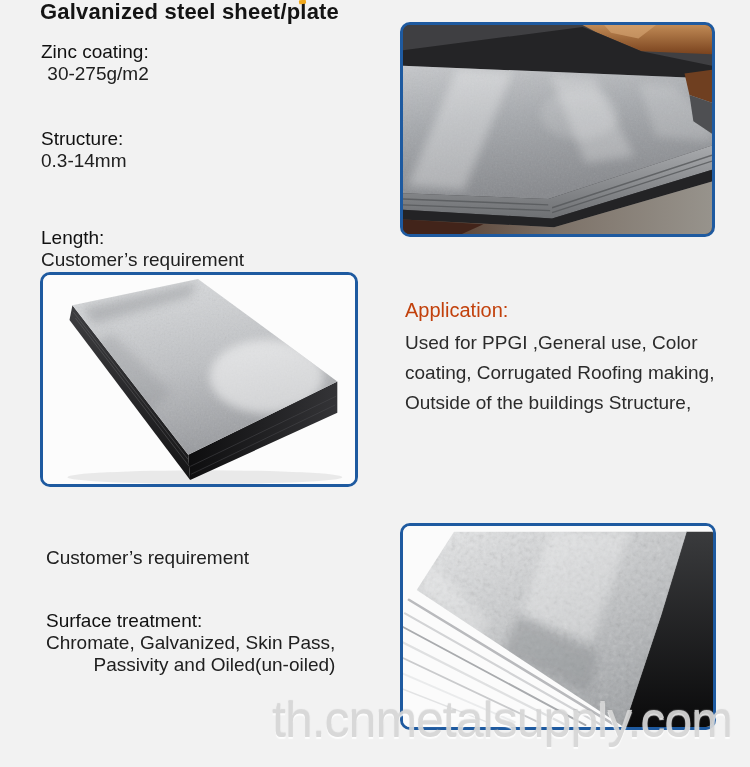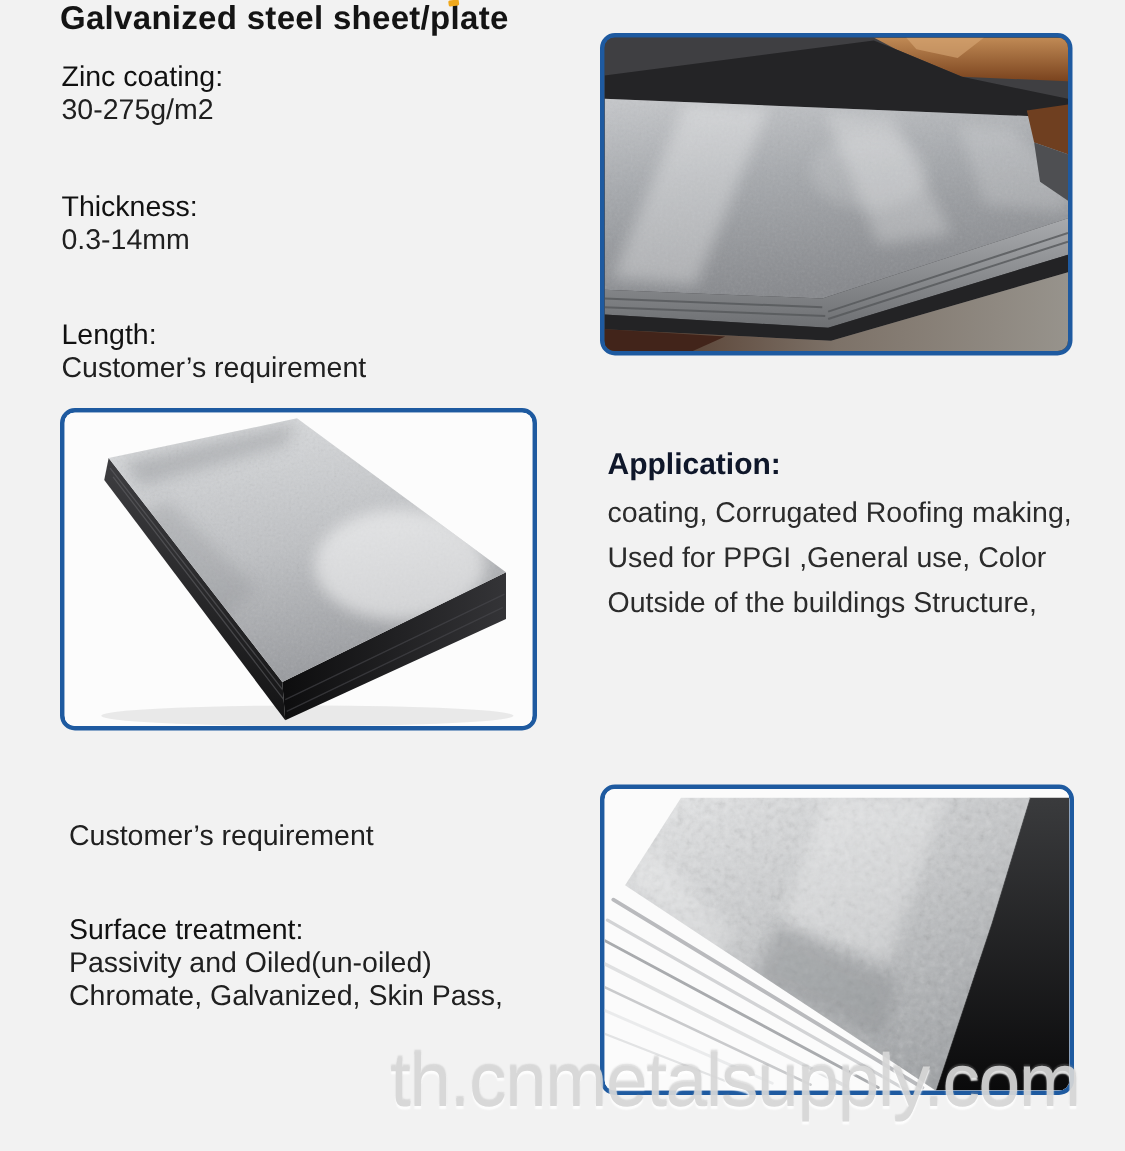--- a/index.html
+++ b/index.html
@@ -10,54 +10,54 @@
     color:#1c1c1c;
   }
   .abs{position:absolute;}
   .title{
     left:40px;top:-2px;font-size:22px;line-height:27px;font-weight:700;
     color:#141414;letter-spacing:.2px;white-space:nowrap;
   }
   .ydot{left:299px;top:0;width:7px;height:4px;background:#f0a81c;border-radius:1px;transform:rotate(-8deg);}
   .spec{font-size:19px;line-height:22px;white-space:nowrap;}
   .spec .h{font-weight:400;color:#111;}
-  .spec .ln{color:#202020;}
+  .spec .ln{color:#202020;text-align:right;}
   .app{font-size:19px;white-space:nowrap;}
-  .app .h{font-weight:700;font-size:20px;line-height:26px;color:#0f172a;}
+  .app .h{font-weight:400;font-size:20px;line-height:26px;color:#c2410c;}
   .app .ln{line-height:30px;color:#2b2b2b;}
   .app .lines{margin-top:5px;}
   .photo{
     border:3px solid #1e5aa0;border-radius:10px;overflow:hidden;
     box-sizing:border-box;background:#fbfbfb;
   }
   .photo svg{display:block;width:100%;height:100%;}
   .watermark{
-    left:260px;top:692px;z-index:20;
+    left:272px;top:692px;z-index:20;
     font-size:50px;line-height:56px;letter-spacing:-1px;white-space:nowrap;
     color:#d7d7d7;opacity:.93;
     text-shadow:0 2px 1px rgba(255,255,255,.95), 0 -1px 1px rgba(150,150,150,.30);
   }
 </style>
 </head>
 <body>
 
 <div class="abs title">Galvanized steel sheet/plate</div>
 <div class="abs ydot"></div>
 
 <div class="abs spec" style="left:41px;top:41px;">
   <div class="h">Zinc coating:</div>
   <div class="ln">30-275g/m2</div>
 </div>
 
 <div class="abs spec" style="left:41px;top:128px;">
-  <div class="h">Thickness:</div>
+  <div class="h">Structure:</div>
   <div class="ln">0.3-14mm</div>
 </div>
 
-<div class="abs spec" style="left:41px;top:213px;">
+<div class="abs spec" style="left:41px;top:227px;">
   <div class="h">Length:</div>
   <div class="ln">Customer’s requirement</div>
 </div>
 
 <div class="abs photo" style="left:400px;top:22px;width:315px;height:215px;background:#3f3f42;">
   <svg viewBox="0 0 315 215" preserveAspectRatio="none">
     <defs>
       <linearGradient id="p1sheet" x1="0" y1="0" x2="0.25" y2="1">
         <stop offset="0" stop-color="#c6c8cb"></stop>
           <stop offset="0.45" stop-color="#a6a9ad"></stop>
@@ -145,34 +145,34 @@
       <ellipse cx="228" cy="104" rx="58" ry="38" fill="#ffffff" opacity="0.5" filter="url(#soft)"></ellipse>
       <polygon points="40,34 158,7 150,22 52,50" fill="#7e8084" opacity="0.35" filter="url(#soft)"></polygon>
       <polygon points="70,60 130,120 100,150 45,75" fill="#8d8f93" opacity="0.30" filter="url(#soft)"></polygon>
     </g>
   </svg>
 </div>
 
 <div class="abs app" style="left:405px;top:297px;">
   <div class="h">Application:</div>
   <div class="lines">
+    <div class="ln">Used for PPGI ,General use, Color</div>
     <div class="ln">coating, Corrugated Roofing making,</div>
-    <div class="ln">Used for PPGI ,General use, Color</div>
     <div class="ln">Outside of the buildings Structure,</div>
   </div>
 </div>
 
 <div class="abs spec" style="left:46px;top:547px;">
   <div class="ln">Customer’s requirement</div>
 </div>
 
 <div class="abs spec" style="left:46px;top:610px;">
   <div class="h">Surface treatment:</div>
+  <div class="ln">Chromate, Galvanized, Skin Pass,</div>
   <div class="ln">Passivity and Oiled(un-oiled)</div>
-  <div class="ln">Chromate, Galvanized, Skin Pass,</div>
 </div>
 
 <div class="abs photo" style="left:400px;top:523px;width:316px;height:207px;">
   <svg viewBox="0 0 316 207" preserveAspectRatio="none">
     <defs>
       <linearGradient id="silver3" x1="0" y1="0" x2="0.7" y2="1">
         <stop offset="0" stop-color="#e9eaeb"></stop>
           <stop offset="0.55" stop-color="#c3c5c7"></stop>
           <stop offset="1" stop-color="#9da0a3"></stop>
       </linearGradient>

